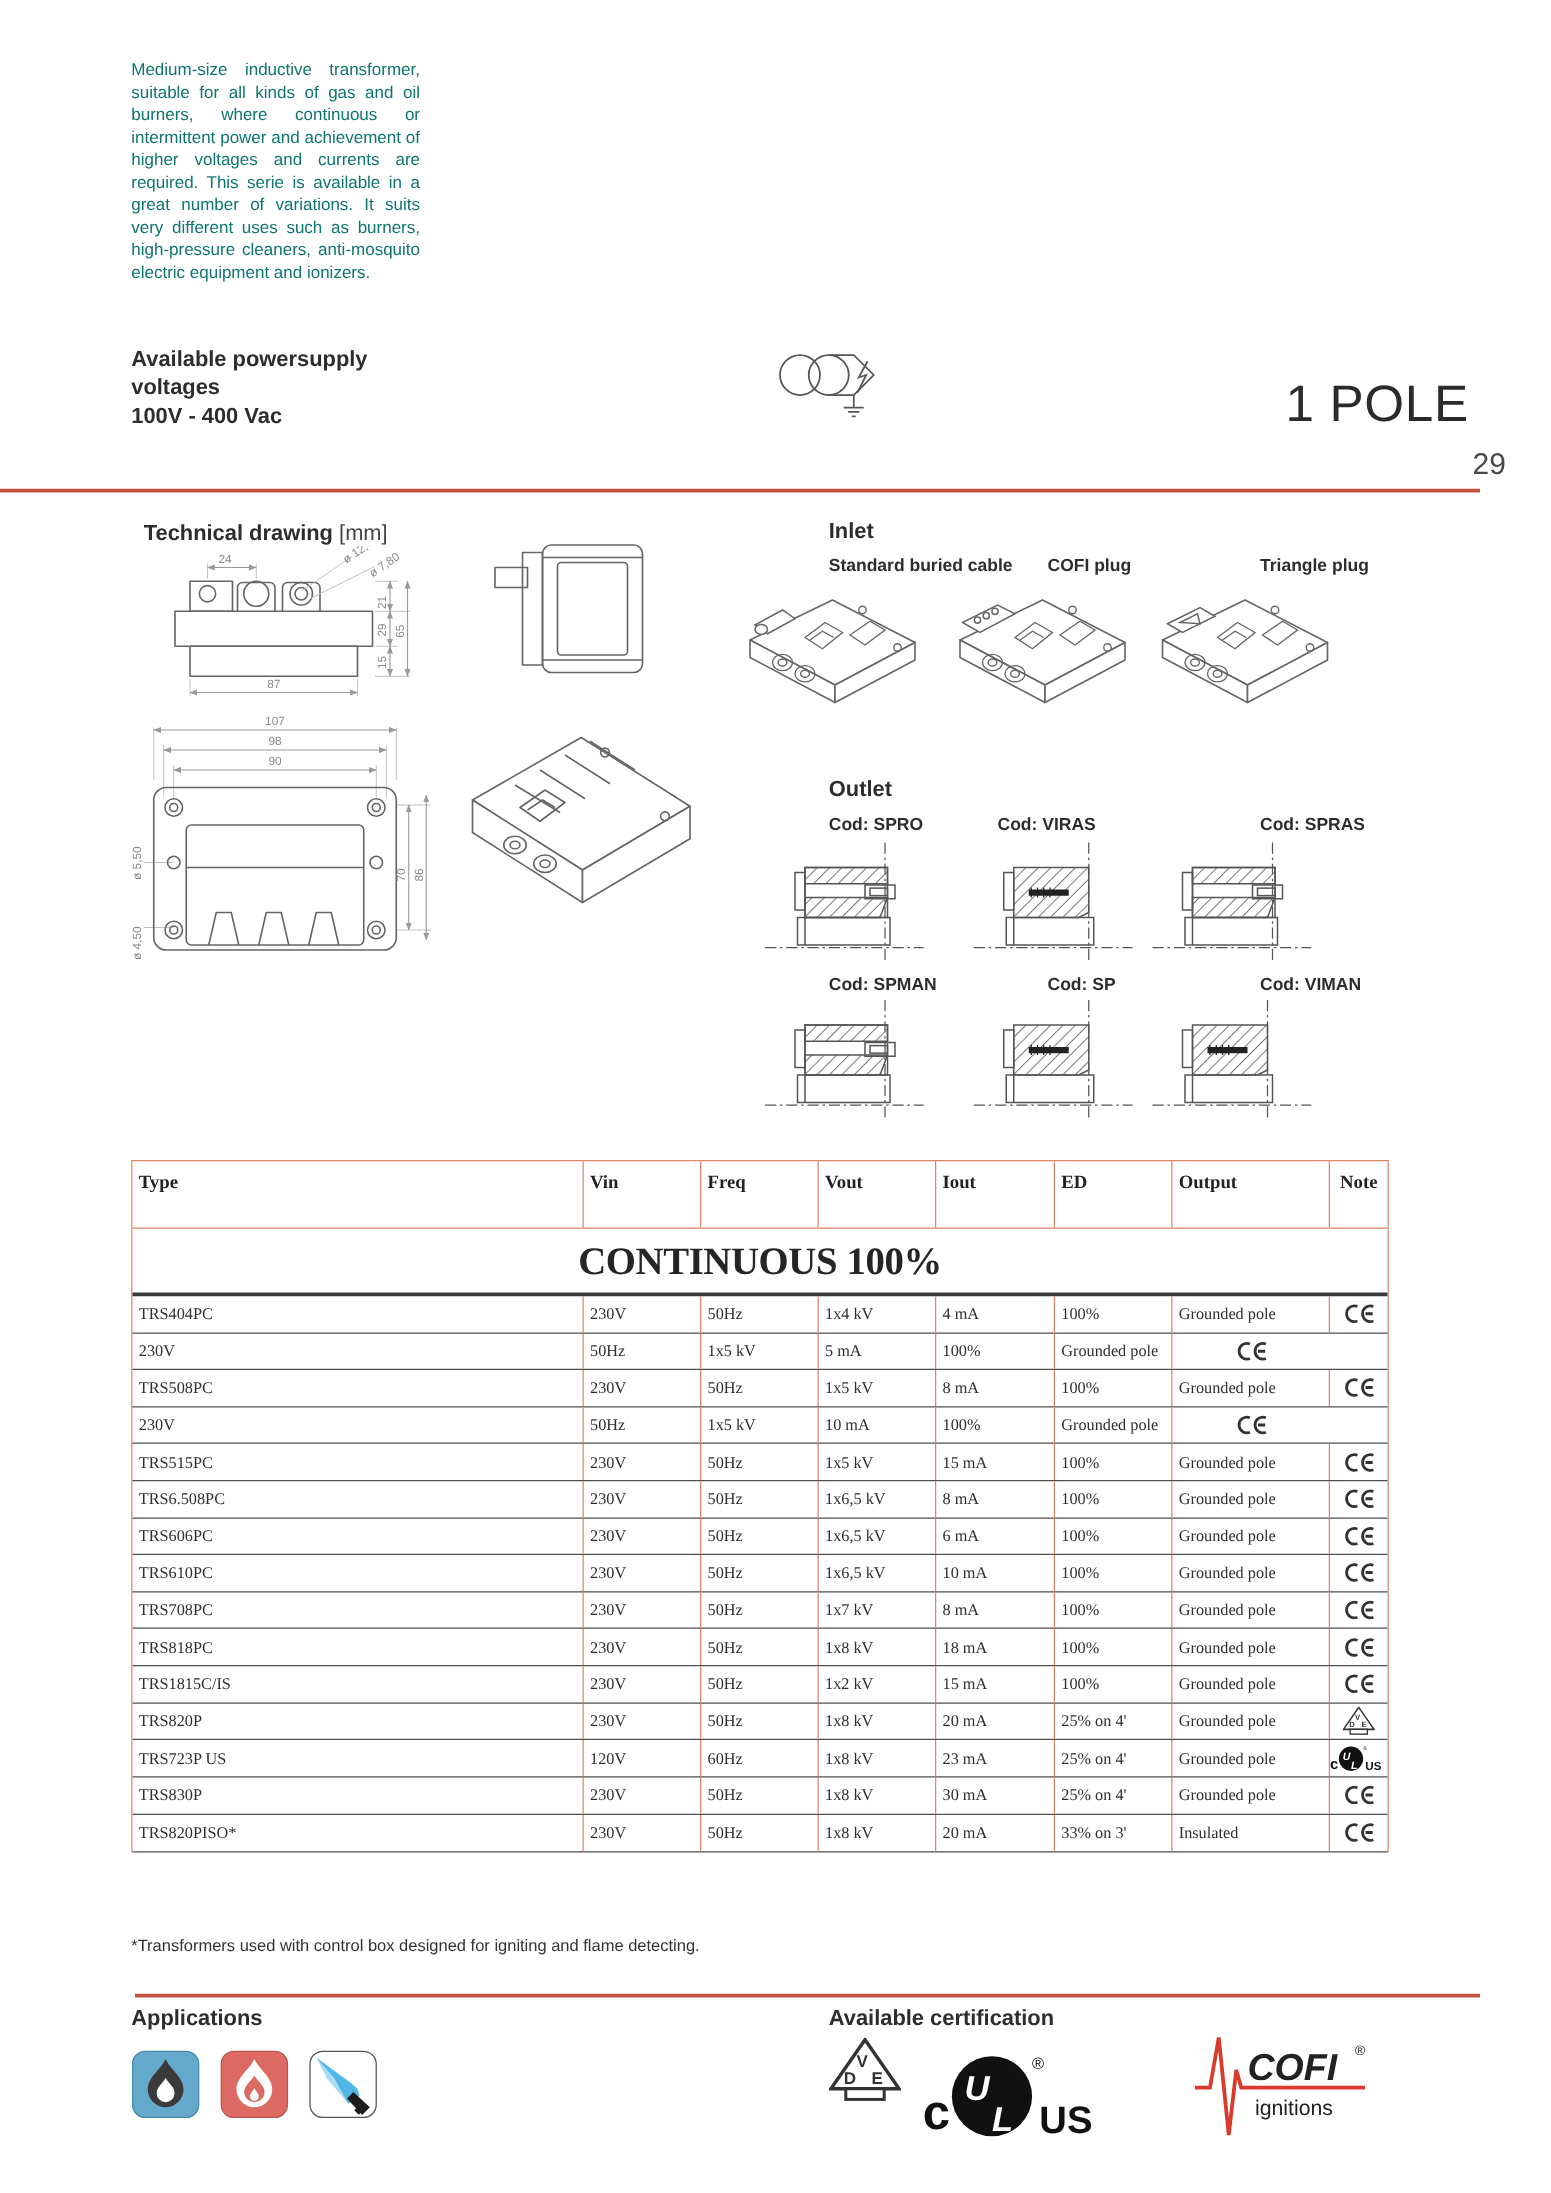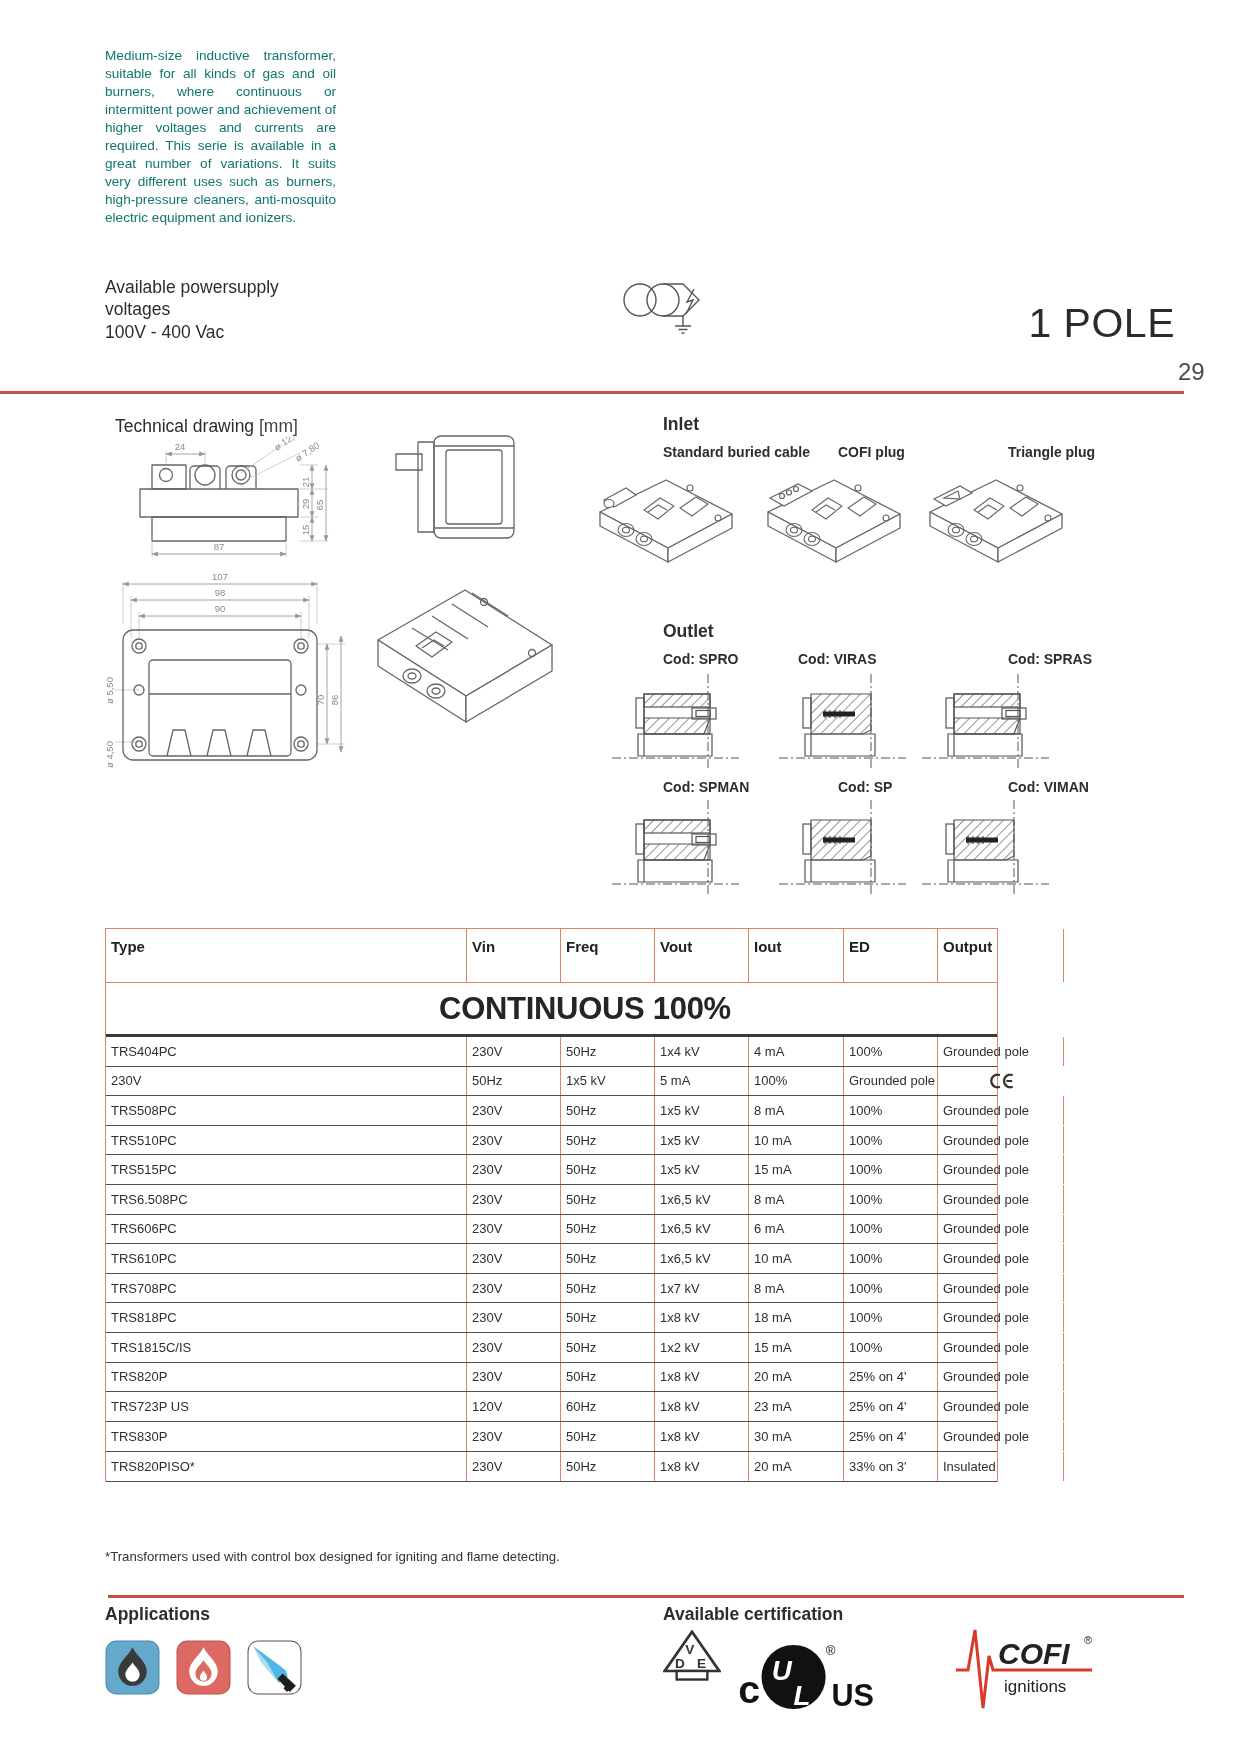--- a/index.html
+++ b/index.html
@@ -1,34 +1,34 @@
 <!DOCTYPE html>
 <html><head>
 <meta charset="utf-8">
 <style>
   html,body{margin:0;padding:0;}
   body{width:1241px;height:1754px;position:relative;background:#fff;
        font-family:"Liberation Sans",sans-serif;color:#3a3a3a;overflow:hidden;}
   .abs{position:absolute;}
-  .b{font-weight:normal;color:#2d2d2d;}
+  .b{font-weight:bold;color:#2d2d2d;}
   .redline{background:#c6503e;height:2.5px;}
   
   #intro{left:105px;top:47px;width:231px;font-size:13.6px;line-height:18px;
          text-align:justify;color:#0f766e;}
   #power-title{left:105px;top:276px;width:205px;font-size:17.5px;line-height:22px;}
   #power-range{left:105px;top:322px;font-size:17.5px;}
   #pole-title{left:875px;top:300px;width:300px;text-align:right;font-size:41px;
               font-weight:normal;color:#2b2b2b;letter-spacing:0.5px;}
   #page-number{left:1178px;top:358px;font-size:24px;color:#4a4a4a;}
   
   .h1{font-size:17.5px;font-weight:bold;color:#2d2d2d;}
   .h2{font-size:14px;font-weight:bold;color:#2d2d2d;}
   
-  #ttable{position:absolute;left:105px;top:928px;width:893px;box-sizing:border-box;
-          border:1.5px solid #e08468;border-bottom:none;}
+  #ttable{position:absolute;left:105px;top:928px;width:1006px;box-sizing:border-box;
+          border:1.5px solid #e08468;border-bottom:none;font-family:Liberation Serif, serif;}
   .trow{display:grid;grid-template-columns:361px 94px 94px 94px 95px 94px 126px auto;
         box-sizing:border-box;}
   .trow>div{border-right:1.5px solid #e08468;padding-left:5px;display:flex;
             align-items:center;overflow:hidden;box-sizing:border-box;color:#2f2f2f;}
   .trow>div:last-child{border-right:none;justify-content:center;padding-left:0;}
   .thead{height:54px;border-bottom:1.5px solid #e08468;}
   .thead>div{align-items:flex-start;padding-top:9px;font-size:15px;font-weight:bold;color:#222;}
   .tsection{border-bottom:3px solid #3a3a3a;}
   .ts0{height:54px;} .ts1{height:58px;}
   .tsection>div{grid-column:1/-1;border-right:none;font-size:31px;font-weight:bold;
@@ -359,21 +359,20 @@
       <div>8 mA</div>
       <div>100%</div>
       <div>Grounded pole</div>
       <div>
         <svg width="25" height="16" viewBox="0 0 27 17">
           <use href="#sym-ce" width="27" height="17"></use>
         </svg>
       </div>
     </div>
     <div class="trow tdata">
-      <div>TRS510PC</div>
       <div>230V</div>
       <div>50Hz</div>
       <div>1x5 kV</div>
       <div>10 mA</div>
       <div>100%</div>
       <div>Grounded pole</div>
       <div>
         <svg width="25" height="16" viewBox="0 0 27 17">
           <use href="#sym-ce" width="27" height="17"></use>
         </svg>

